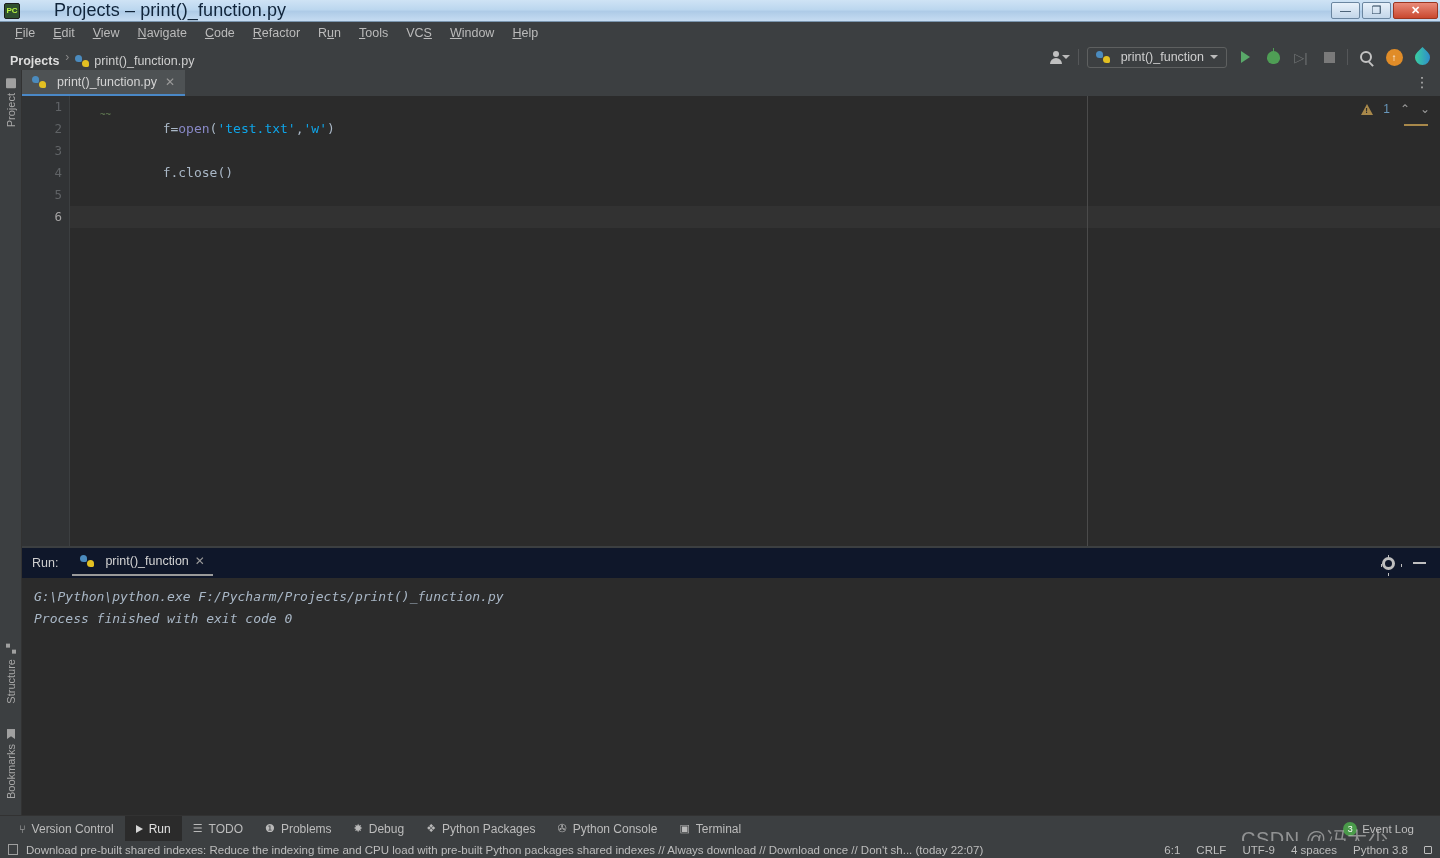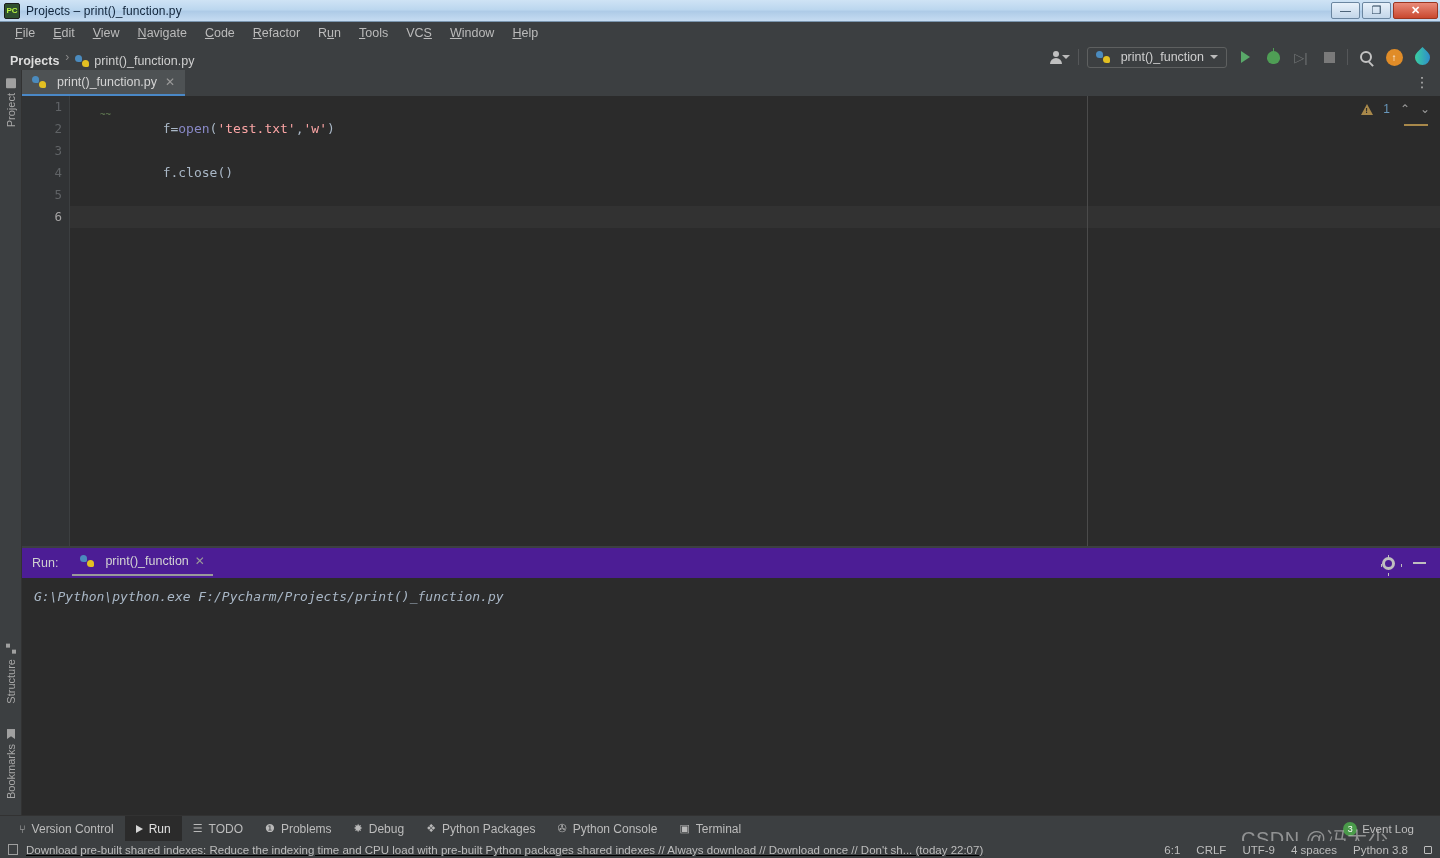--- a/index.html
+++ b/index.html
@@ -19,21 +19,21 @@
     border-bottom: 1px solid #7a95ae;
     display: flex; align-items: center;
   }
   .tb-icon {
     width: 16px; height: 16px; margin-left: 4px; margin-right: 6px;
     background: #2f4f2f; border: 1px solid #1d1d1d; border-radius: 2px;
     display: flex; align-items: center; justify-content: center;
     font-size: 8px; color: #b7f542; font-weight: bold;
     font-family: "Liberation Sans", sans-serif;
   }
-  .tb-title { font-size: 12px; color: #10243a; letter-spacing: .1px; }
+  .tb-title { font-size: 18px; color: #10243a; letter-spacing: .1px; margin-left: 28px; }
   .tb-btns { position: absolute; right: 2px; top: 2px; display: flex; gap: 2px; }
   .tb-btn {
     width: 29px; height: 17px; border: 1px solid #6b86a0; border-radius: 2px;
     background: linear-gradient(to bottom,#e8f1fa,#c3d6e9);
     display: flex; align-items: center; justify-content: center;
     color: #203a52; font-size: 11px; line-height: 1;
   }
   .tb-btn.close {
     background: linear-gradient(to bottom,#e98b7a,#c9482f);
     border-color: #9c3520; color: #fff; width: 45px; font-weight: bold;
@@ -140,37 +140,37 @@
   .gutter-edge { position:absolute; left:47px; top:0; width:1px; height:450px; background:#3c3f41; }
   .code-area { position: absolute; left: 48px; top: 0; right: 0; height: 450px; }
   .cline {
     position: absolute; left: 30px; height: 22px; line-height: 22px;
     font-family: "DejaVu Sans Mono", monospace; font-size: 13px; white-space: pre;
   }
   .curline-hl { position: absolute; left: 0; width: 1418px; height: 22px; background: #323232; }
   .guide { position: absolute; left: 1017px; top: 0; width: 1px; height: 450px; background: #4b4b4b; }
   .tok-def { color: #a9b7c6; }
   .tok-fn  { color: #8888c6; }
-  .tok-str { color: #fca5a5; }
+  .tok-str { color: #0ea5e9; }
   .tok-kw  { color: #cc7832; }
   .squiggle { position:absolute; left:30px; top:16px; width:9px; height:4px; color:#6a8759; font-size:9px; line-height:4px; font-family:"DejaVu Sans Mono", monospace; }
 
   .inspect {
     position: absolute; right: 10px; top: 6px; display: flex; align-items: center; gap: 10px;
     font-size: 12px; color: #a9b7c6;
   }
   .warn-tri { width: 0; height: 0; border-left: 6px solid transparent; border-right: 6px solid transparent; border-bottom: 11px solid #a8884a; position: relative; }
   .warn-tri:after { content:"!"; position:absolute; left:-2px; top:2px; font-size:8px; color:#2b2b2b; font-weight:bold; }
   .chev { color: #9a9a9a; font-size: 12px; }
   .inspect-mark { position:absolute; right: 12px; top: 28px; width: 24px; height: 2px; background: #a8884a; }
 
   
   .runwin-header {
     position: absolute; left: 22px; top: 548px; width: 1418px; height: 30px;
-    background: #4c1d95; display: flex; align-items: center; padding-left: 10px; gap: 14px;
+    background: #0f172a; display: flex; align-items: center; padding-left: 10px; gap: 14px;
   }
   .run-label { font-size: 12.5px; color: #cfcfcf; }
   .run-tab {
     display:flex; align-items:center; gap:6px; font-size:12.5px; color:#d4d4d4;
     padding: 4px 8px 6px 8px; border-bottom: 2px solid #9a9a9a;
   }
   .run-tab .x { color:#9a9a9a; font-size:12px; }
   .runwin-right { position:absolute; right: 14px; top: 0; height:30px; display:flex; align-items:center; gap: 18px; }
   .gear {
     width: 13px; height: 13px; border-radius: 50%; border: 3px solid #bfbfbf; position: relative;
@@ -196,21 +196,21 @@
     display: flex; align-items: center; gap: 6px; height: 26px; padding: 0 11px;
     font-size: 12px; color: #bcbcbc;
   }
   .btab.active { background: #2b2b2b; color: #e0e0e0; }
   .b-ic { font-size: 11px; color: #b9b9b9; }
   .play-sm { width: 0; height: 0; border-left: 7px solid #d6d6d6; border-top: 4.5px solid transparent; border-bottom: 4.5px solid transparent; }
 
   
   .statusbar {
     position: absolute; left: 0; top: 841px; width: 1440px; height: 17px;
-    background: #3c3f41; display: flex; align-items: center; padding-left: 8px; text-decoration: underline;
+    background: #3c3f41; display: flex; align-items: center; padding-left: 8px;
   }
   .status-msg { font-size: 11.5px; color: #bdbdbd; display:flex; align-items:center; gap:8px; }
   .msg-ic { width: 10px; height: 11px; border: 1px solid #9f9f9f; }
   .status-right { position: absolute; right: 8px; display: flex; align-items: center; gap: 16px; font-size: 11.5px; color: #bdbdbd; }
   .lock-ic { width: 8px; height: 8px; border: 1.5px solid #bdbdbd; border-radius: 1px; }
 
   .eventlog {
     position: absolute; right: 26px; top: 822px; display: flex; align-items: center; gap: 5px;
     font-size: 11.5px; color: #bdbdbd;
   }
@@ -364,20 +364,21 @@
     </div>
     <div class="runwin-right">
       <span class="gear"></span>
       <span class="minus"></span>
     </div>
   </div>
 
   <div class="console">
     <div class="cout">G:\Python\python.exe F:/Pycharm/Projects/print()_function.py</div>
     <div class="cout"></div>
+    <div class="cout">Process finished with exit code 0</div>
   </div>
 
   <div class="bottombar">
     <div class="btab">
       <span class="b-ic">⑂</span>
       <span>Version Control</span>
     </div>
     <div class="btab active">
       <span class="play-sm"></span>
       <span>Run</span>

